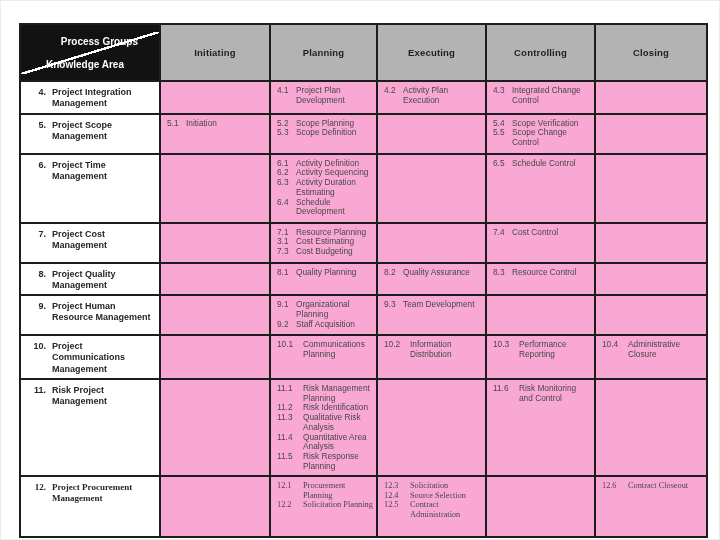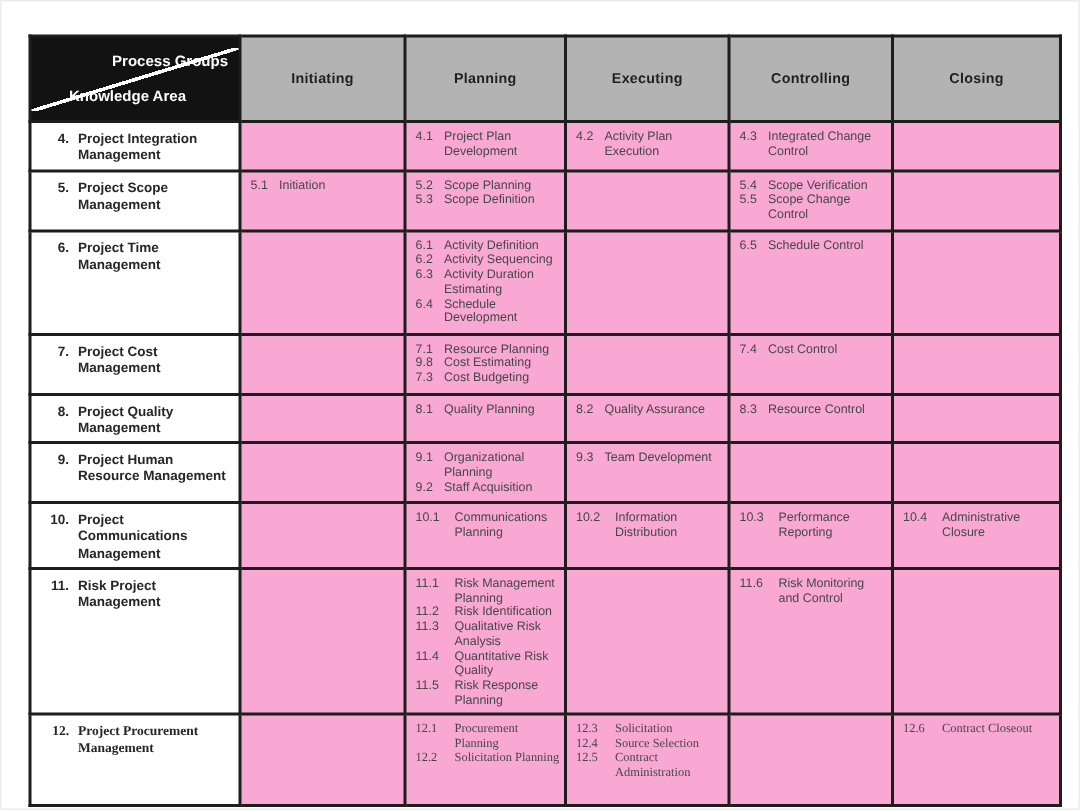--- a/index.html
+++ b/index.html
@@ -25,21 +25,21 @@
   .corner{background:var(--corner_bg,#121212);padding:0;}
   .corner-wrap{position:relative;width:100%;height:42px;}
   .diag{
     position:absolute;left:0;top:0;right:0;bottom:0;
     background:linear-gradient(to bottom right,
       transparent calc(50% - 1.2px),
       #ffffff calc(50% - 1.2px),
       #ffffff calc(50% + 1.2px),
       transparent calc(50% + 1.2px));
   }
-  .corner .pg{position:absolute;top:4px;right:7px;color:#fff;font-weight:bold;font-size:10px;}
+  .corner .pg{position:absolute;top:4px;right:21px;color:#fff;font-weight:bold;font-size:10px;}
   .corner .kn{position:absolute;left:6px;bottom:4px;color:#fff;font-weight:bold;font-size:10px;padding-left:19px;}
   td.ka-cell{vertical-align:top;padding:5px 3px 3px 7px;background:#fff;}
   .ka-line{display:flex;font-size:9px;font-weight:bold;color:var(--ka_text,#262626);line-height:1.25;}
   .ka-num{flex:none;min-width:18px;text-align:right;}
   .ka-name{margin-left:6px;}
   td.cell{vertical-align:top;padding:4px 2px 3px 6px;background:#f9a8d4;}
   .item{display:flex;font-size:8.3px;color:var(--item_text,#474747);line-height:1.18;}
   .item .num{flex:none;min-width:16px;}
   tr.wide .item .num{min-width:23px;}
   .item .txt{margin-left:3px;}
@@ -182,21 +182,21 @@
               <span class="ka-name">Project Cost Management</span>
             </div>
           </td>
           <td class="cell"></td>
           <td class="cell">
             <div class="item">
               <span class="num">7.1</span>
               <span class="txt">Resource Planning</span>
             </div>
             <div class="item">
-              <span class="num">9.8</span>
+              <span class="num">3.1</span>
               <span class="txt">Cost Estimating</span>
             </div>
             <div class="item">
               <span class="num">7.3</span>
               <span class="txt">Cost Budgeting</span>
             </div>
           </td>
           <td class="cell"></td>
           <td class="cell">
             <div class="item">
@@ -310,21 +310,21 @@
             <div class="item">
               <span class="num">11.2</span>
               <span class="txt">Risk Identification</span>
             </div>
             <div class="item">
               <span class="num">11.3</span>
               <span class="txt">Qualitative Risk Analysis</span>
             </div>
             <div class="item">
               <span class="num">11.4</span>
-              <span class="txt">Quantitative Risk Quality</span>
+              <span class="txt">Quantitative Area Analysis</span>
             </div>
             <div class="item">
               <span class="num">11.5</span>
               <span class="txt">Risk Response Planning</span>
             </div>
           </td>
           <td class="cell"></td>
           <td class="cell">
             <div class="item">
               <span class="num">11.6</span>

